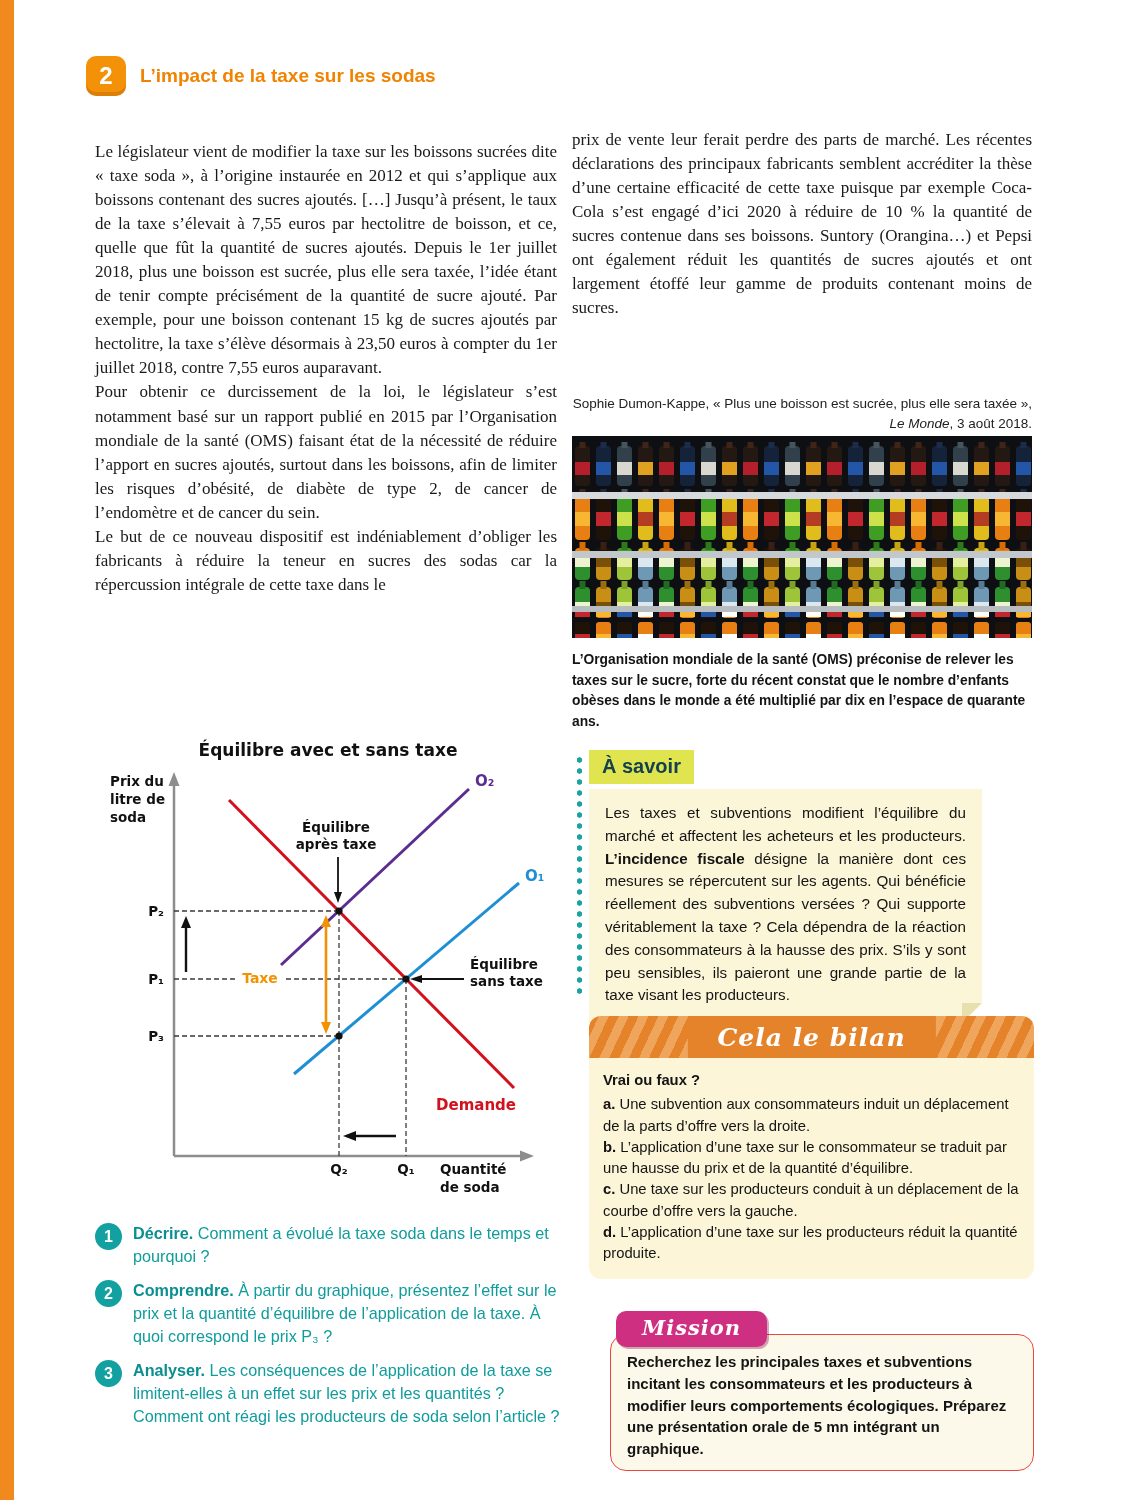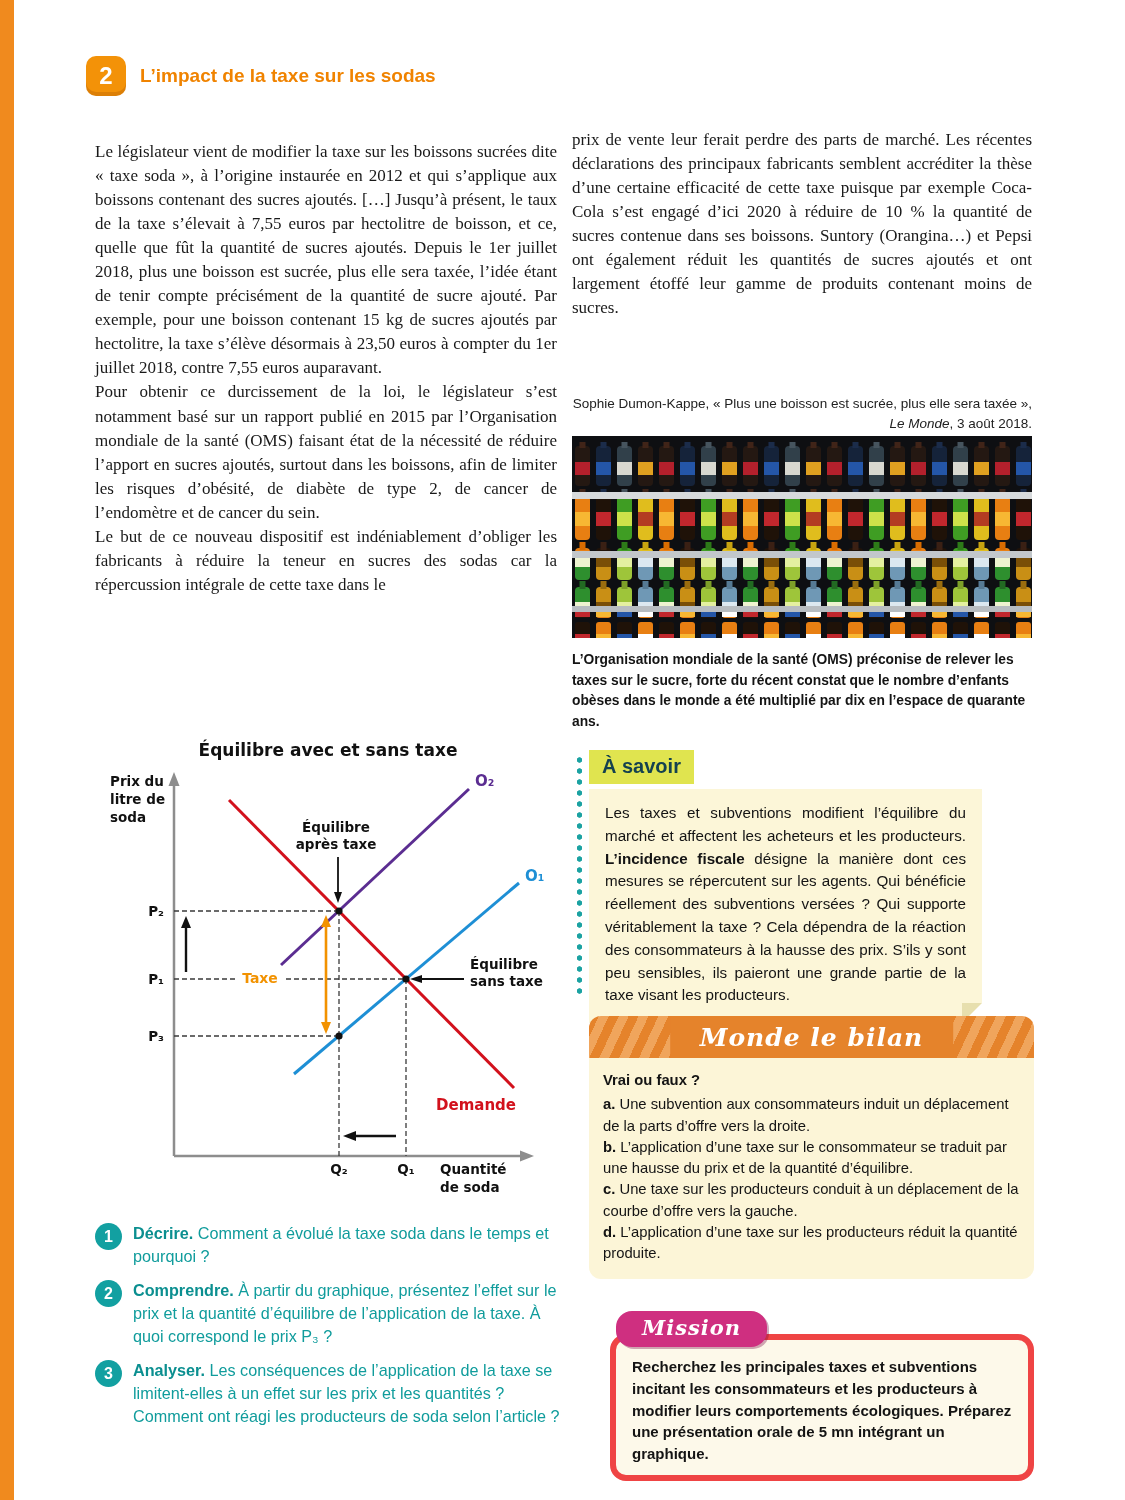--- a/index.html
+++ b/index.html
@@ -65,24 +65,24 @@
     padding:0 30px; background:#e5832b; display:flex; align-items:center; }
   .bilan-title { color:#fff; font-family:"DejaVu Serif", serif; font-style:italic; font-weight:bold;
     font-size:25px; letter-spacing:1px; white-space:nowrap; }
   .bilan-body { background:#fcf5d7; border-radius:0 0 12px 12px; padding:12px 14px 14px; color:#141414;
     font-family:"Liberation Sans","DejaVu Sans", sans-serif; font-size:14.8px; line-height:1.44; }
   .bilan-intro { font-weight:bold; margin-bottom:3px; }
   .bilan-item b { font-weight:bold; }
 
   
   .mission-tab { position:absolute; left:616px; top:1311px; z-index:2; background:#cf2f80; color:#fff;
-    padding:4px 26px 7px; border-radius:16px; font-family:"DejaVu Serif", serif; font-style:italic;
+    padding:4px 26px 7px; border-radius:10px; font-family:"DejaVu Serif", serif; font-style:italic;
     font-weight:bold; font-size:21px; letter-spacing:1px; box-shadow:2px 2px 0 rgba(120,10,70,.35); }
   .mission-box { position:absolute; left:610px; top:1334px; width:424px; background:#fdf9ea;
-    border:6px solid #ef4444; border-radius:16px; padding:16px 16px 10px; color:#141414;
+    border:1px solid #ef4444; border-radius:16px; padding:16px 16px 10px; color:#141414;
     font-family:"Liberation Sans","DejaVu Sans", sans-serif; font-weight:bold; font-size:15px; line-height:1.45; }
 
   
   .questions { position:absolute; left:95px; top:1222px; width:468px;
     font-family:"Liberation Sans","DejaVu Sans", sans-serif; }
   .q { display:flex; gap:11px; margin-bottom:11px; }
   .qnum { flex:0 0 27px; width:27px; height:27px; border-radius:50%; background:#12a0a1; color:#fff;
     font-weight:bold; font-size:16px; line-height:27px; text-align:center; margin-top:1px; }
   .qtext { font-size:16.2px; line-height:1.42; color:#109c9c; }
   .qverb { font-weight:bold; color:#0b8f90; }
@@ -253,21 +253,21 @@
     </svg>
   </figure>
 
   <div class="asavoir-dots"></div>
   <div class="asavoir-title">À savoir</div>
   <div class="asavoir-box"><span>Les taxes et subventions modifient l’équilibre du marché et affectent les acheteurs et les producteurs. </span><b>L’incidence fiscale</b><span> désigne la manière dont ces mesures se répercutent sur les agents. Qui bénéficie réellement des subventions versées ? Qui supporte véritablement la taxe ? Cela dépendra de la réaction des consommateurs à la hausse des prix. S’ils y sont peu sensibles, ils paieront une grande partie de la taxe visant les producteurs.</span></div>
 
   <section class="bilan">
     <div class="bilan-banner">
       <div class="bilan-banner-center">
-        <span class="bilan-title">Monde le bilan</span>
+        <span class="bilan-title">Cela le bilan</span>
       </div>
     </div>
     <div class="bilan-body">
       <p class="bilan-intro">Vrai ou faux ?</p>
       <p class="bilan-item"><b>a.</b><span> Une subvention aux consommateurs induit un déplacement de la parts d’offre vers la droite.</span></p>
       <p class="bilan-item"><b>b.</b><span> L’application d’une taxe sur le consommateur se traduit par une hausse du prix et de la quantité d’équilibre.</span></p>
       <p class="bilan-item"><b>c.</b><span> Une taxe sur les producteurs conduit à un déplacement de la courbe d’offre vers la gauche.</span></p>
       <p class="bilan-item"><b>d.</b><span> L’application d’une taxe sur les producteurs réduit la quantité produite.</span></p>
     </div>
   </section>

